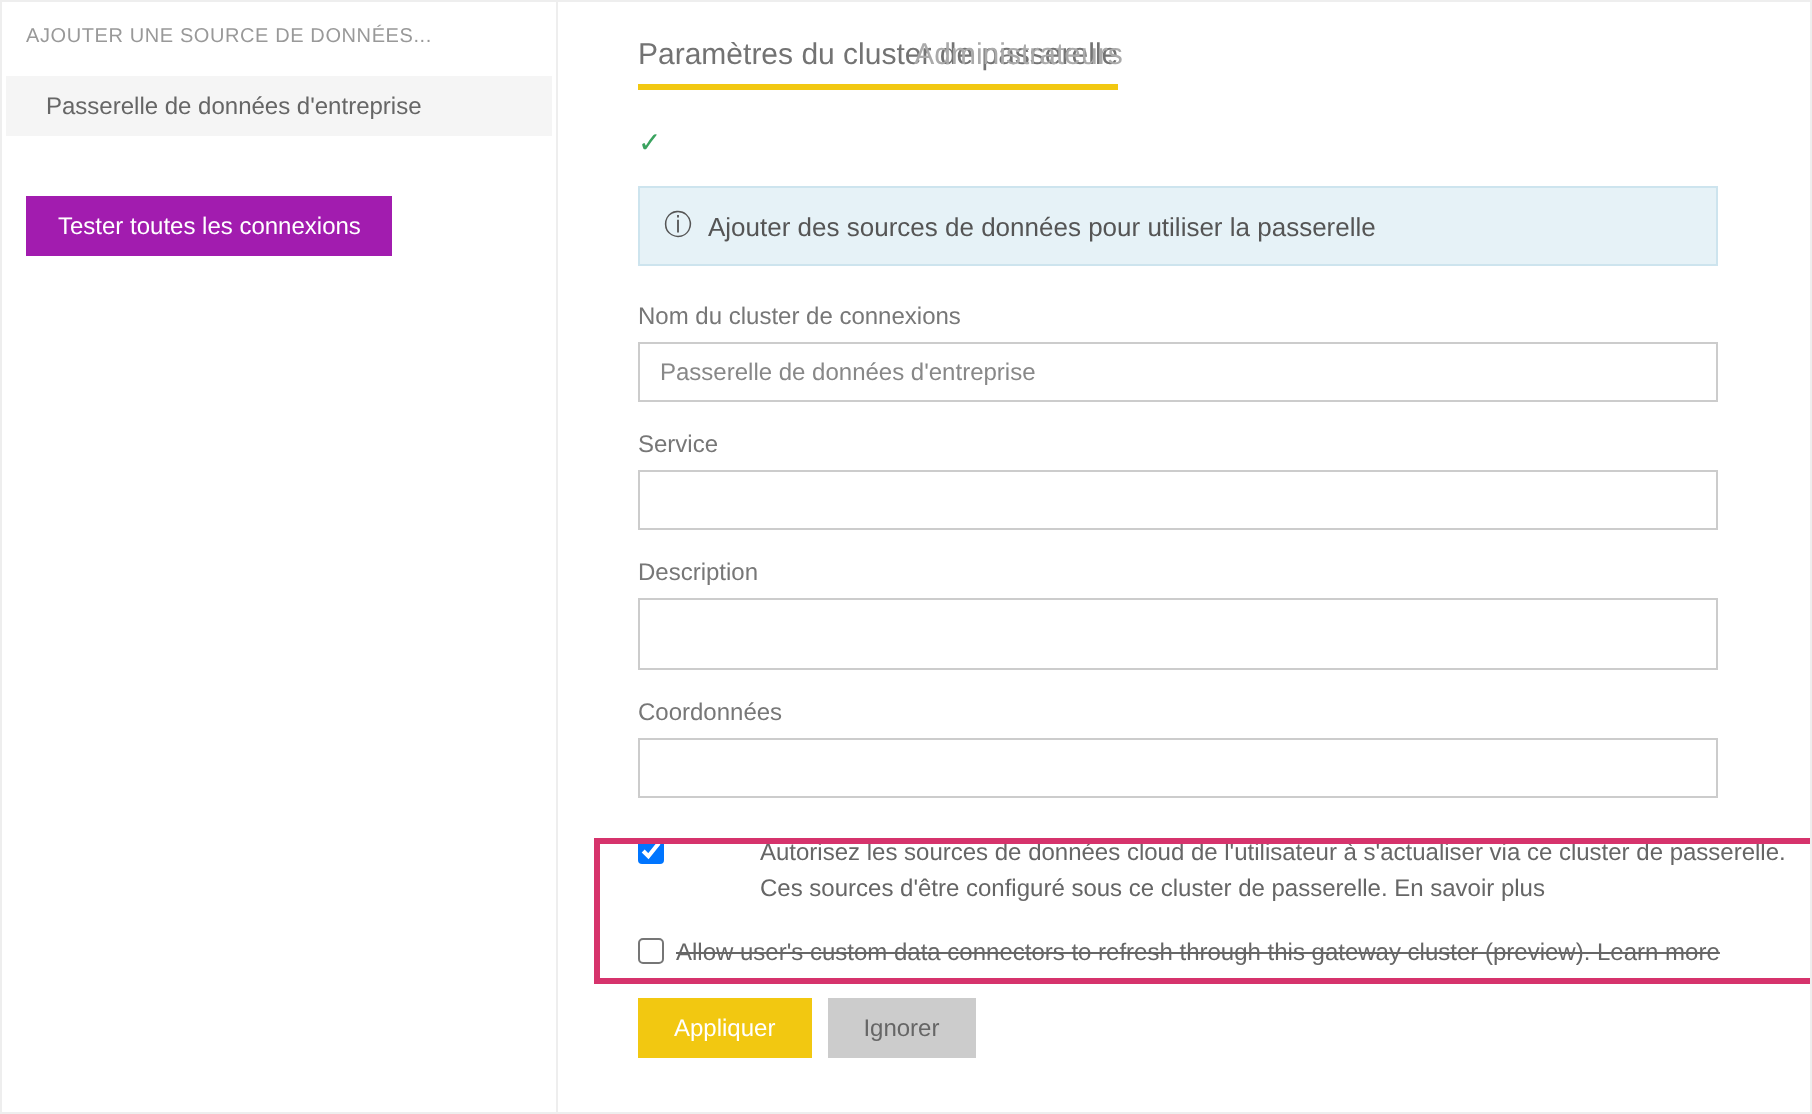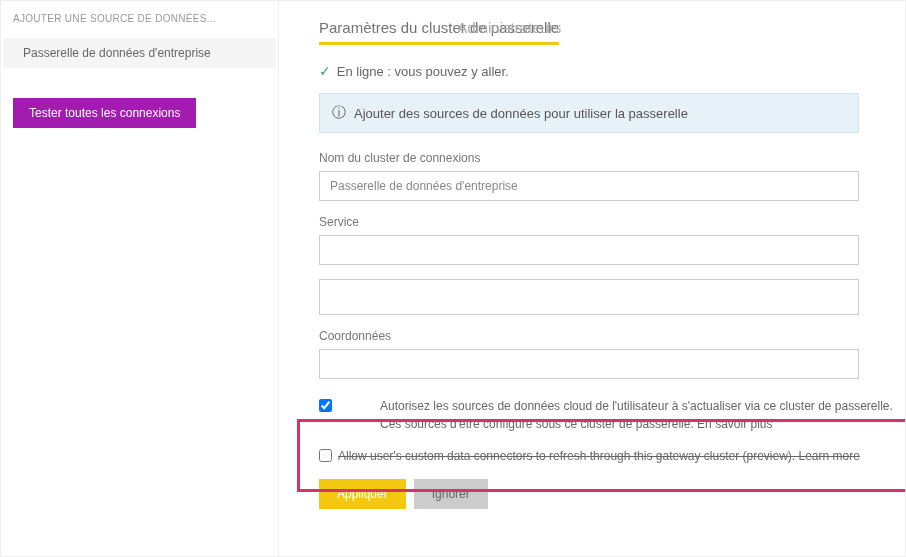--- a/index.html
+++ b/index.html
@@ -180,39 +180,39 @@
 </div>
 
 <div class="main">
   <div class="tabs">
     <div class="tab active">Paramètres du cluster de passerelle</div>
     <div class="tab" style="margin-left:-130px">Administrateurs</div>
   </div>
 
   <div class="status-line">
     <span class="check-icon">✓</span>
-    <span>En ligne : vous pouvez y aller.</span>
   </div>
 
   <div class="info-banner">
     <span class="info-icon">ⓘ</span>
     <span>Ajouter des sources de données pour utiliser la passerelle</span>
   </div>
 
   <div class="field-group">
     <div class="field-label">Nom du cluster de connexions</div>
     <input class="field-input" type="text" value="Passerelle de données d'entreprise" style="">
   </div>
 
   <div class="field-group">
     <div class="field-label">Service</div>
     <input class="field-input" type="text" value="" style="">
   </div>
 
   <div class="field-group">
+    <div class="field-label">Description</div>
     <input class="field-input tall" type="text" value="" style="">
   </div>
 
   <div class="field-group">
     <div class="field-label">Coordonnées</div>
     <input class="field-input" type="text" value="" style="">
   </div>
 
   <div class="checkbox-row" style="margin-top:18px;gap:48px;">
     <input type="checkbox" checked="" style="">

